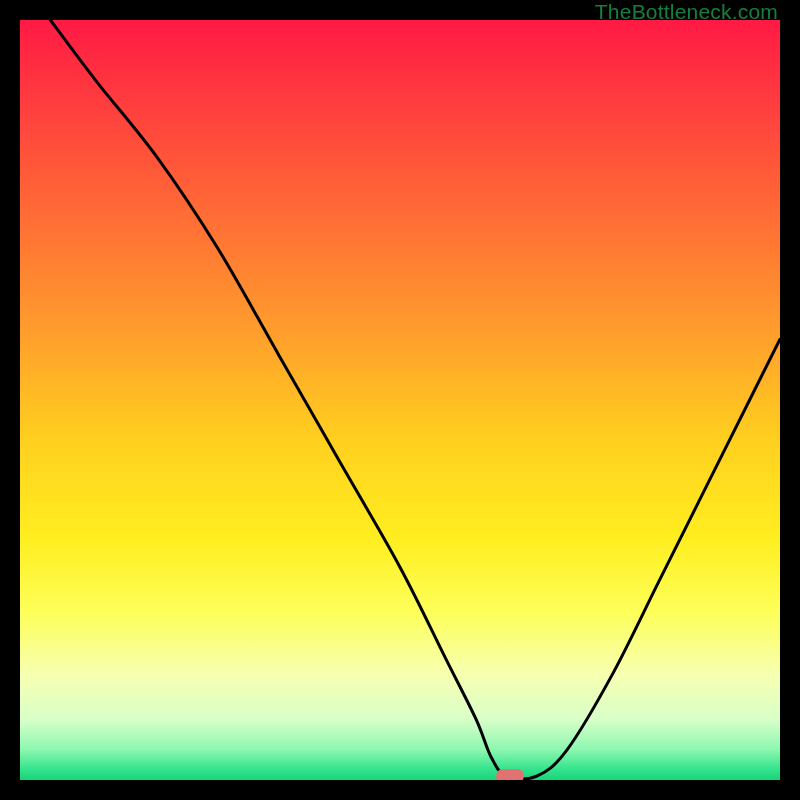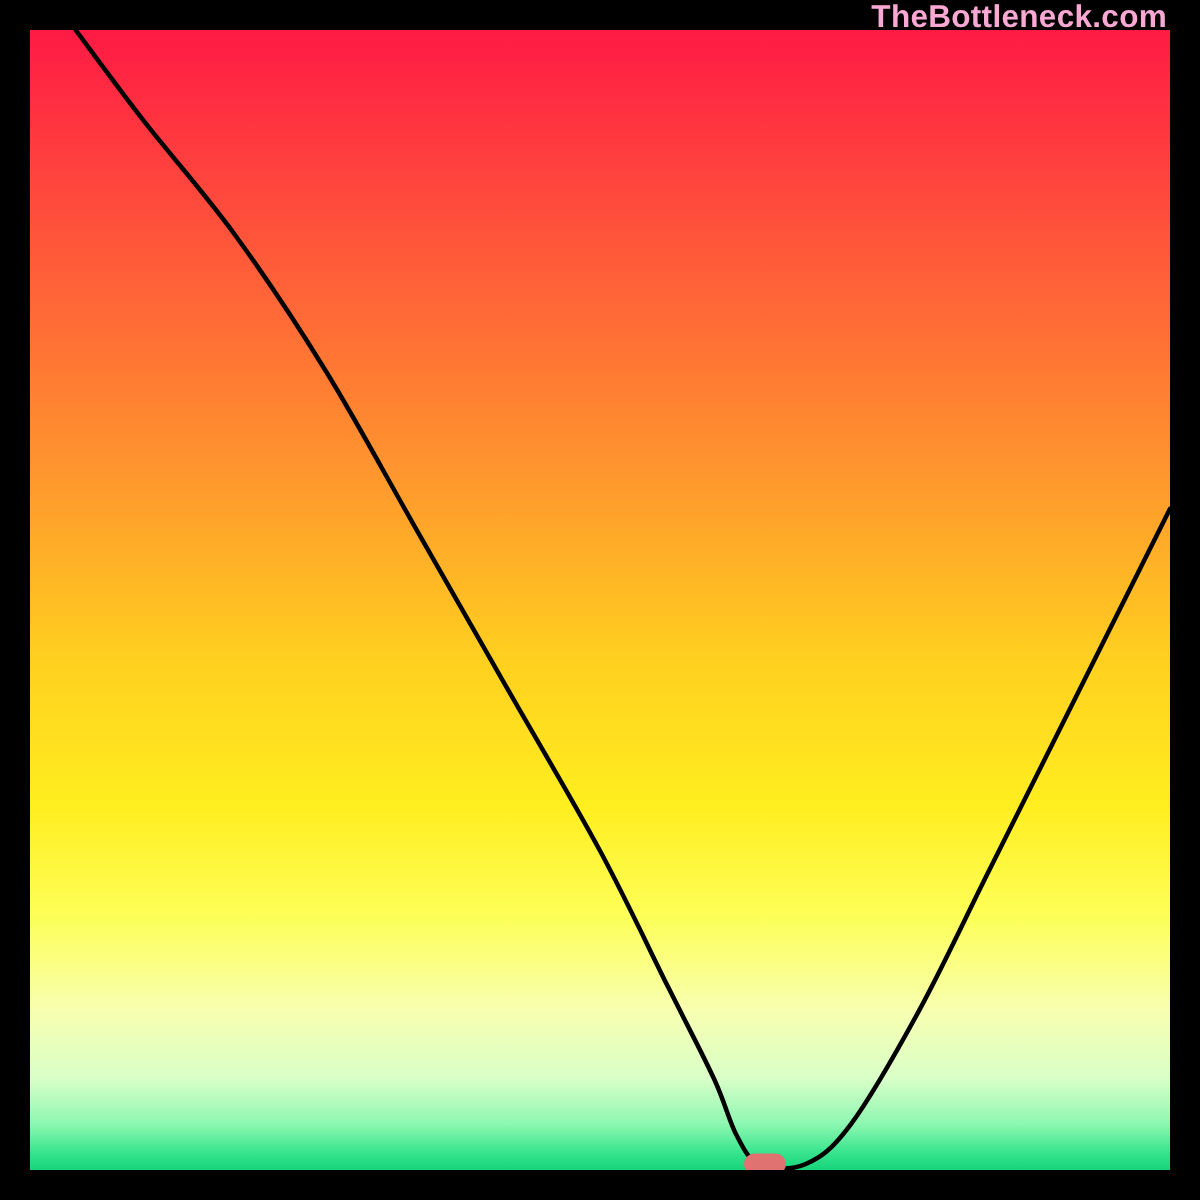--- a/index.html
+++ b/index.html
@@ -25,22 +25,22 @@
     width: 760px;
     height: 760px;
     overflow: hidden;
   }
   .watermark {
     position: absolute;
     top: 0px;
     right: 22px;
     font-family: Arial, Helvetica, sans-serif;
     font-size: 21px;
-    font-weight: 700;
-    color: #f9a8d4;
+    font-weight: 400;
+    color: #15803d;
     letter-spacing: 0.2px;
     user-select: none;
     margin-left: 48px;
   }
   svg {
     position: absolute;
     left: 0;
     top: 0;
     pointer-events: none;
   }

